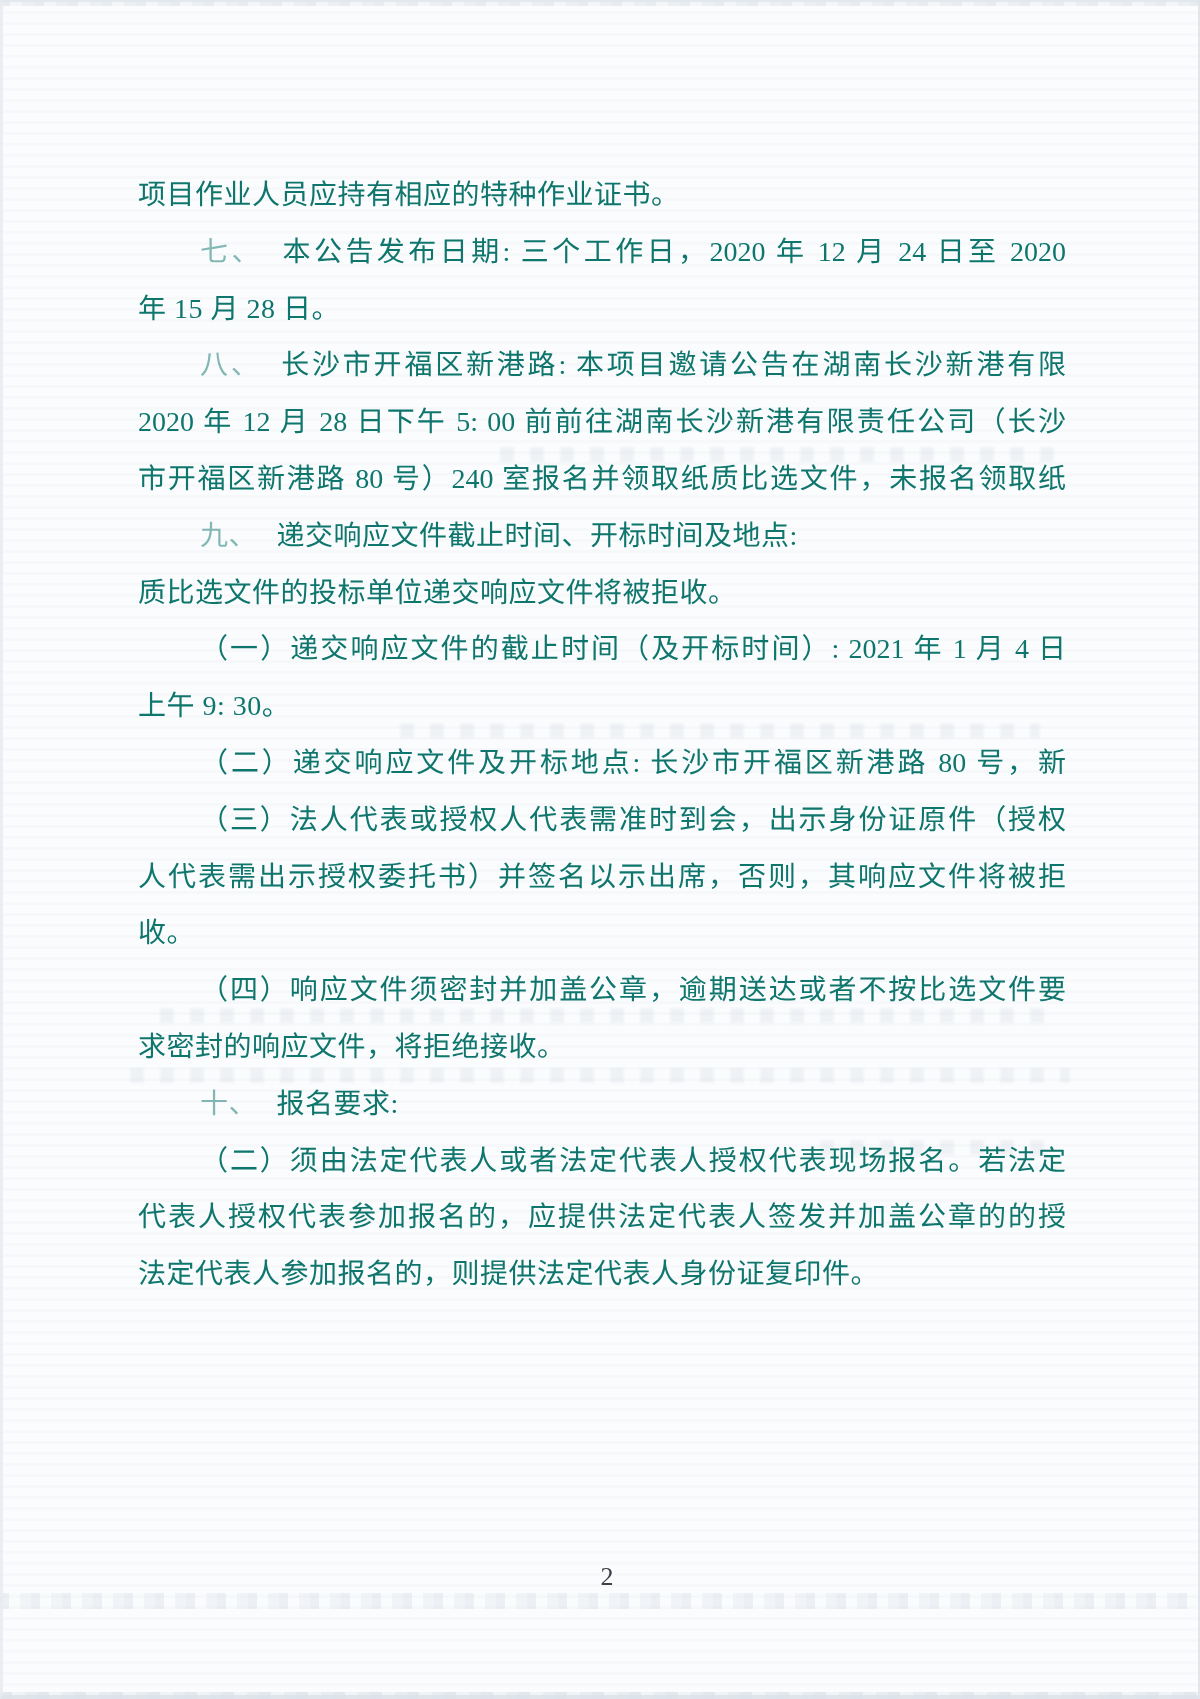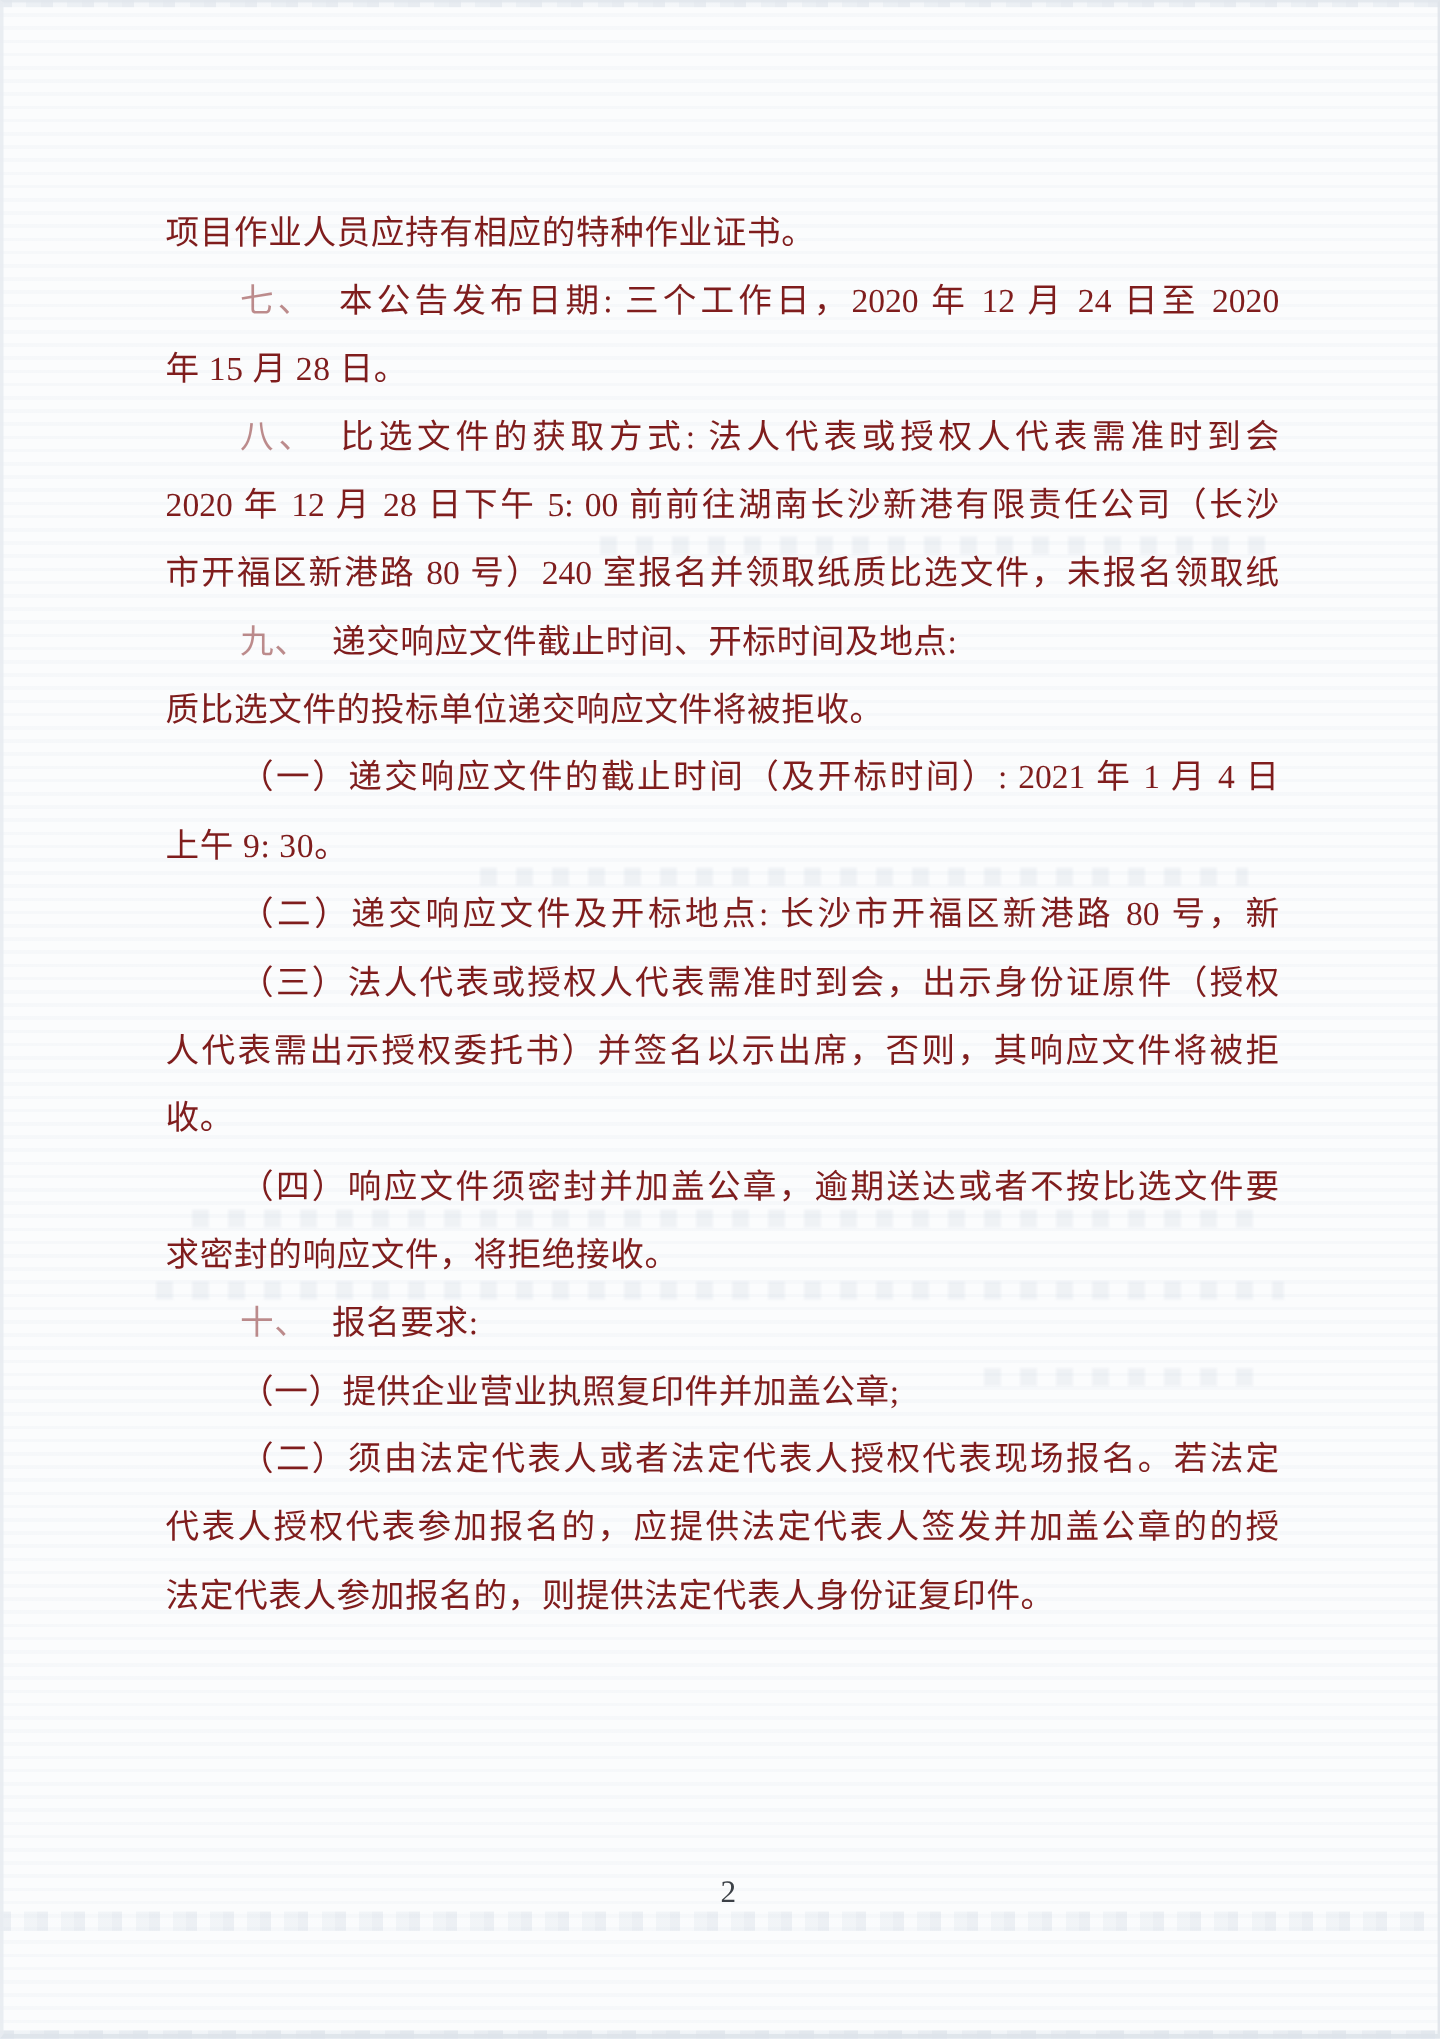--- a/index.html
+++ b/index.html
@@ -4,21 +4,21 @@
 <style>
   html,body{margin:0;padding:0;}
   body{
     width:1200px;height:1699px;position:relative;overflow:hidden;
     background-color:#fbfcfd;
     background-image:repeating-linear-gradient(180deg, rgba(225,231,238,.20) 0 3px, rgba(252,253,254,0) 3px 11px);
     font-family:"Liberation Serif","DejaVu Serif",serif;
   }
   .page{position:absolute;inset:0;}
   
-  .doc{position:absolute;left:138px;top:167px;width:928px;color:#7f1d1d;}
+  .doc{position:absolute;left:138px;top:167px;width:928px;color:#0f766e;}
   .line{
     height:56.8px;line-height:56.8px;font-size:28px;
     white-space:nowrap;letter-spacing:.5px;
   }
   .line.justify{white-space:normal;text-align:justify;text-align-last:justify;letter-spacing:0;}
   .line.indent{padding-left:62px;}
   .line.justify.indent{padding-left:62px;}
   .marker{opacity:.5;filter:blur(.5px);margin-right:.7em;}
   
   .footer{
@@ -68,35 +68,34 @@
   <div class="ghost g1"></div>
   <div class="ghost g2"></div>
   <div class="ghost g3"></div>
   <div class="ghost g4"></div>
   <div class="ghost g5"></div>
 
   <div class="doc" id="doc">
       <div class="line"><span class="txt">项目作业人员应持有相应的特种作业证书。</span></div>
       <div class="line indent justify"><span class="marker">七、</span><span class="txt">本公告发布日期: 三个工作日，2020 年 12 月 24 日至 2020</span></div>
       <div class="line"><span class="txt">年 15 月 28 日。</span></div>
-      <div class="line indent justify"><span class="marker">八、</span><span class="txt">比选文件的获取方式: 法人代表或授权人代表需准时到会</span></div>
+      <div class="line indent justify"><span class="marker">八、</span><span class="txt">长沙市开福区新港路: 本项目邀请公告在湖南长沙新港有限</span></div>
       <div class="line justify"><span class="txt">2020 年 12 月 28 日下午 5: 00 前前往湖南长沙新港有限责任公司（长沙</span></div>
       <div class="line justify"><span class="txt">市开福区新港路 80 号）240 室报名并领取纸质比选文件，未报名领取纸</span></div>
       <div class="line indent"><span class="marker">九、</span><span class="txt">递交响应文件截止时间、开标时间及地点:</span></div>
       <div class="line"><span class="txt">质比选文件的投标单位递交响应文件将被拒收。</span></div>
       <div class="line indent justify"><span class="txt">（一）递交响应文件的截止时间（及开标时间）: 2021 年 1 月 4 日</span></div>
       <div class="line"><span class="txt">上午 9: 30。</span></div>
       <div class="line indent justify"><span class="txt">（二）递交响应文件及开标地点: 长沙市开福区新港路 80 号，新</span></div>
       <div class="line indent justify"><span class="txt">（三）法人代表或授权人代表需准时到会，出示身份证原件（授权</span></div>
       <div class="line justify"><span class="txt">人代表需出示授权委托书）并签名以示出席，否则，其响应文件将被拒</span></div>
       <div class="line"><span class="txt">收。</span></div>
       <div class="line indent justify"><span class="txt">（四）响应文件须密封并加盖公章，逾期送达或者不按比选文件要</span></div>
       <div class="line"><span class="txt">求密封的响应文件，将拒绝接收。</span></div>
       <div class="line indent"><span class="marker">十、</span><span class="txt">报名要求:</span></div>
-      <div class="line indent"><span class="txt">（一）提供企业营业执照复印件并加盖公章;</span></div>
       <div class="line indent justify"><span class="txt">（二）须由法定代表人或者法定代表人授权代表现场报名。若法定</span></div>
       <div class="line justify"><span class="txt">代表人授权代表参加报名的，应提供法定代表人签发并加盖公章的的授</span></div>
       <div class="line"><span class="txt">法定代表人参加报名的，则提供法定代表人身份证复印件。</span></div>
     </div>
 
   <div class="footer">2</div>
 
   <div class="noise lower"></div>
   <div class="noise bottom"></div>
   <div class="edge"></div>

